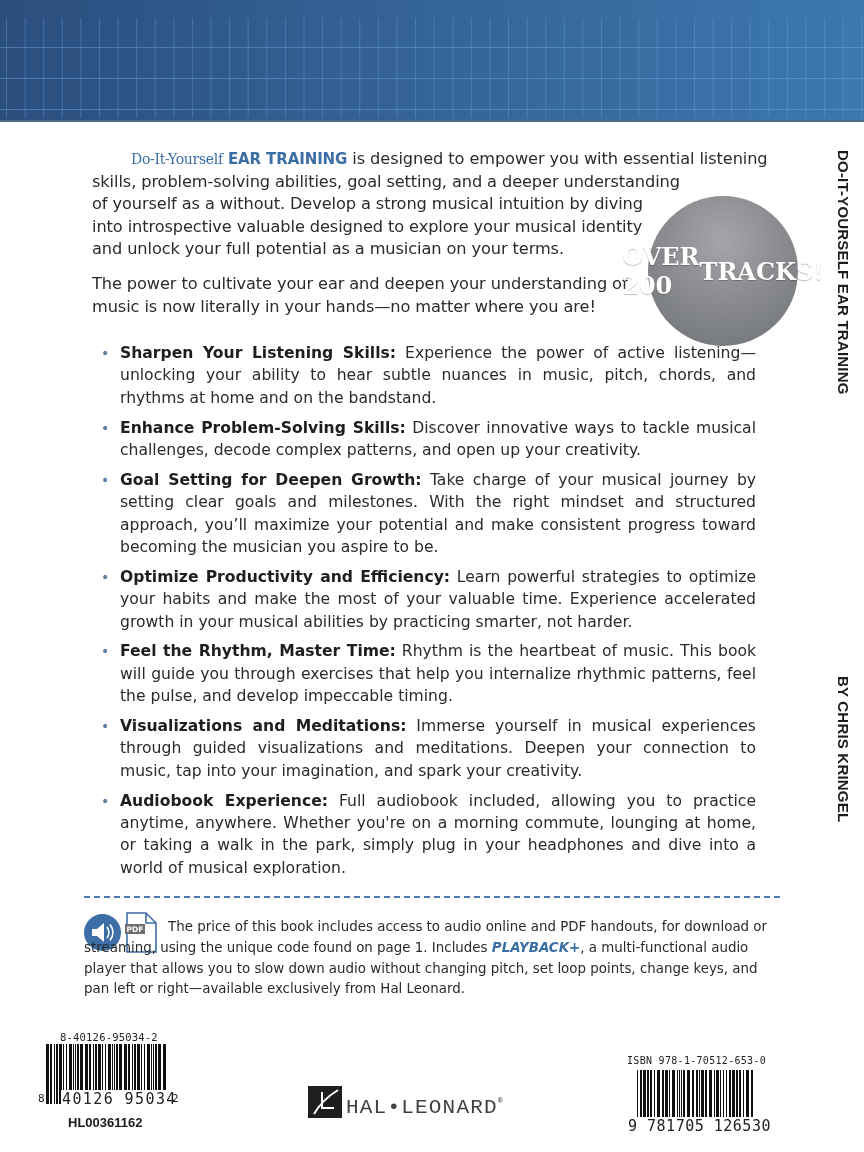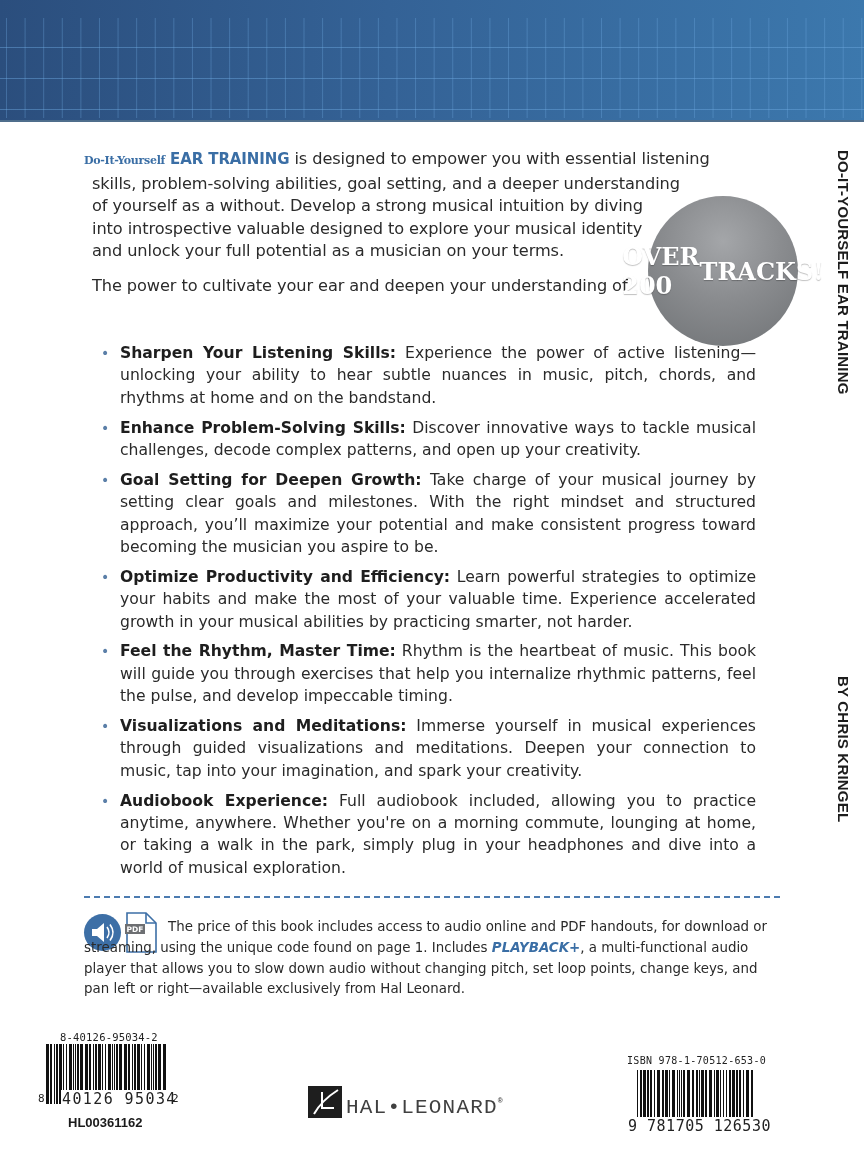--- a/index.html
+++ b/index.html
@@ -16,21 +16,21 @@
     background-image:
       linear-gradient(90deg, rgba(110,170,225,0.35) 1px, transparent 1px),
       linear-gradient(0deg, rgba(110,170,225,0.45) 1px, transparent 1px);
     background-size: 18.6px 100%, 100% 31px;
     background-position: 6px 0, 0 30px;
   }
   .banner .edge { position: absolute; left: 0; right: 0; bottom: 0; height: 2px; background: #4f6e8c; }
 
   .intro { position: absolute; left: 84px; top: 148px; width: 700px; font-size: 16.2px; line-height: 22.6px; color: #2b2b2b; letter-spacing: -0.1px; }
   .intro p { margin-bottom: 12px; }
-  .brand-script { font-family: "DejaVu Serif", serif; font-weight: bold; color: #3a6ea5; font-size: 11px; letter-spacing: -0.3px; }
+  .brand-script { font-family: "DejaVu Serif", serif; font-weight: normal; color: #3a6ea5; font-size: 14px; letter-spacing: -0.3px; margin-left: 47px; }
   .brand-caps { font-weight: bold; color: #3a6ea5; font-size: 15px; }
   .w1 { display:block;margin-left:8px; }
 
   .badge {
     position: absolute; left: 648px; top: 196px; width: 150px; height: 150px; border-radius: 50%;
     background: radial-gradient(circle at 50% 30%, #a4a6a9 0%, #8a8c8f 45%, #6f7275 100%);
     display: flex; flex-direction: row; align-items: center; justify-content: center;
     color: #ffffff; font-family: "DejaVu Serif", serif; font-weight: bold; font-size: 24px; line-height: 29px;
     text-shadow: 0 1px 1px rgba(0,0,0,0.25);
   }
@@ -86,20 +86,21 @@
   <p>
     <span class="brand-script">Do-It-Yourself</span>
     <span class="brand-caps">EAR TRAINING</span><span> is designed to empower you with essential listening</span>
     <span class="w1">skills, problem-solving abilities, goal setting, and a deeper understanding</span>
     <span class="w1">of yourself as a without. Develop a strong musical intuition by diving</span>
     <span class="w1">into introspective valuable designed to explore your musical identity</span>
     <span class="w1">and unlock your full potential as a musician on your terms.</span>
   </p>
   <p>
     <span class="w1">The power to cultivate your ear and deepen your understanding of</span>
+    <span class="w1">music is now literally in your hands—no matter where you are!</span>
   </p>
 </div>
 
 <div class="badge">
   <span>OVER 200</span>
   <span>TRACKS!</span>
 </div>
 
 <div class="spine-title">DO-IT-YOURSELF EAR TRAINING</div>
 <div class="spine-author">BY CHRIS KRINGEL</div>

